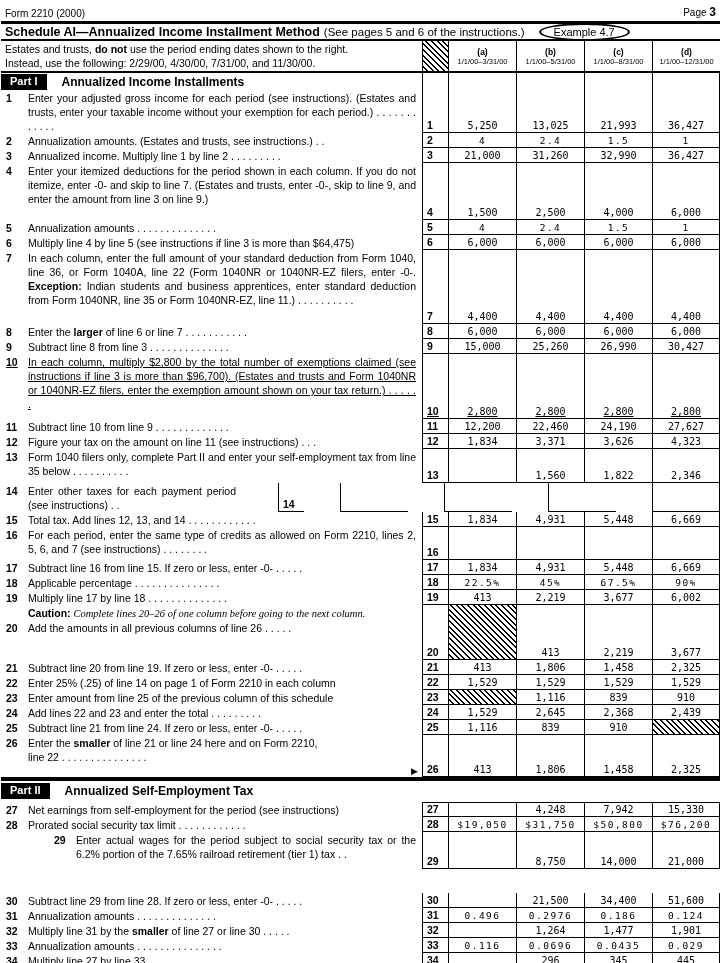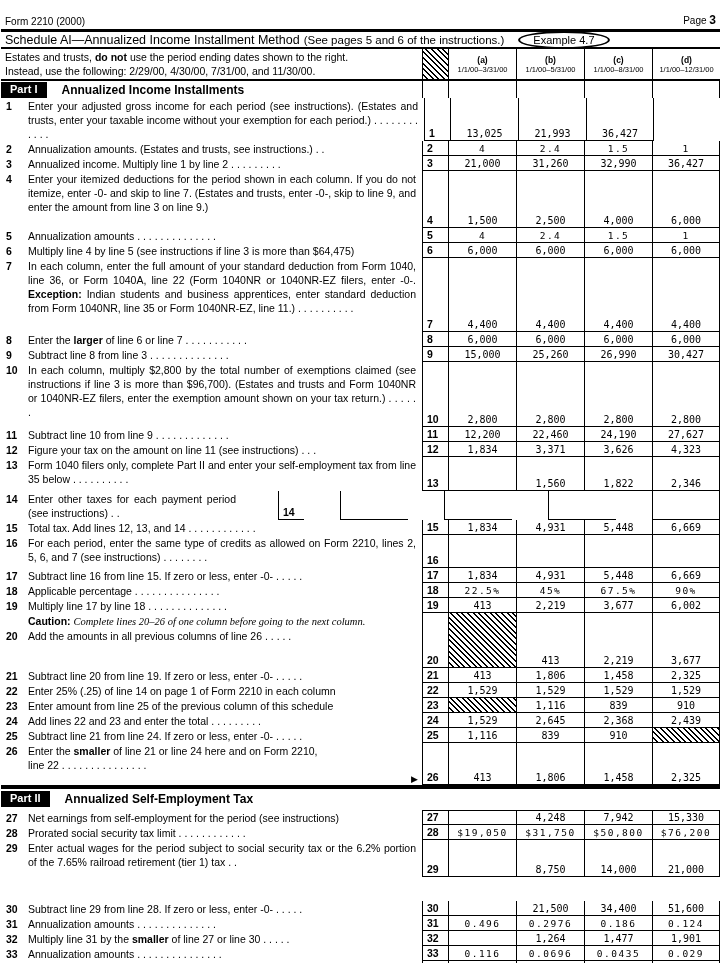--- a/index.html
+++ b/index.html
@@ -1,25 +1,25 @@
 <!DOCTYPE html>
 <html><head>
 <meta charset="utf-8">
 <style>
   html,body{margin:0;padding:0;background:#fff;}
   .page{position:relative;width:721px;height:963px;background:#fff;color:#000;
-        font-family:"Liberation Sans",sans-serif;overflow:hidden;box-sizing:border-box;padding:12px 1px 0 1px;}
+        font-family:"Liberation Sans",sans-serif;overflow:hidden;box-sizing:border-box;padding:4px 1px 0 1px;}
   
   .topstrip{display:flex;justify-content:space-between;align-items:flex-end;padding:1px 4px 2px 4px;font-size:10px;}
   .pagelab{font-size:10px;}
   .pagenum{font-weight:bold;font-size:12px;}
   
   .titlebar{border-top:3px solid #000;border-bottom:2px solid #000;display:flex;align-items:center;
             padding:2px 4px;height:20px;box-sizing:border-box;}
-  .stitle{font-weight:normal;font-size:12.5px;white-space:nowrap;}
+  .stitle{font-weight:bold;font-size:12.5px;white-space:nowrap;}
   .ssub{font-size:11.5px;margin-left:4px;white-space:nowrap;}
   .oval{margin-left:14px;border:2px solid #000;border-radius:50%;padding:0 13px;font-size:11px;line-height:14px;white-space:nowrap;}
   
   .headrow{display:flex;border-bottom:2px solid #000;height:32px;box-sizing:border-box;}
   .noteblock{width:423px;box-sizing:border-box;padding:1px 4px 0 4px;font-size:10.5px;line-height:14px;}
   .hnum{width:26px;box-sizing:border-box;border-left:1px solid #000;
         background:repeating-linear-gradient(45deg,#fff 0 2.5px,#000 2.5px 4px);}
   .hcell{width:68px;box-sizing:border-box;border-left:1px solid #000;display:flex;flex-direction:column;
          align-items:center;justify-content:center;text-align:center;}
   .hletter{font-weight:bold;font-size:8.5px;line-height:10px;}
@@ -118,20 +118,21 @@
 
   <div id="part1">
       <div class="frow" style="min-height: 43px;">
         <div class="dcol">
           <div class="dline">
             <span class="lnum">1</span>
             <span class="dtext">Enter your adjusted gross income for each period (see instructions). (Estates and trusts, enter your taxable income without your exemption for each period.)  .  .  .  .  .  .  .  .  .  .  .  .</span>
           </div>
         </div>
         <div class="ncell">1</div>
+        <div class="vcell">5,250</div>
         <div class="vcell">13,025</div>
         <div class="vcell">21,993</div>
         <div class="vcell">36,427</div>
       </div>
       <div class="frow wide" style="min-height: 15px;">
         <div class="dcol">
           <div class="dline">
             <span class="lnum">2</span>
             <span class="dtext">Annualization amounts. (Estates and trusts, see instructions.)  .  .</span>
           </div>
@@ -226,21 +227,21 @@
             <span class="lnum">9</span>
             <span class="dtext">Subtract line 8 from line 3 .  .  .  .  .  .  .  .  .  .  .  .  .  .</span>
           </div>
         </div>
         <div class="ncell">9</div>
         <div class="vcell">15,000</div>
         <div class="vcell">25,260</div>
         <div class="vcell">26,990</div>
         <div class="vcell">30,427</div>
       </div>
-      <div class="frow" style="min-height: 65px;">
+      <div class="frow" style="min-height: 65px; text-decoration: underline;">
         <div class="dcol">
           <div class="dline">
             <span class="lnum">10</span>
             <span class="dtext">In each column, multiply $2,800 by the total number of exemptions claimed (see instructions if line 3 is more than $96,700). (Estates and trusts and Form 1040NR or 1040NR-EZ filers, enter the exemption amount shown on your tax return.)  .  .  .  .  .  .</span>
           </div>
         </div>
         <div class="ncell">10</div>
         <div class="vcell">2,800</div>
         <div class="vcell">2,800</div>
         <div class="vcell">2,800</div>
@@ -483,21 +484,21 @@
             <span class="lnum">28</span>
             <span class="dtext">Prorated social security tax limit .  .  .  .  .  .  .  .  .  .  .  .</span>
           </div>
         </div>
         <div class="ncell">28</div>
         <div class="vcell">$19,050</div>
         <div class="vcell">$31,750</div>
         <div class="vcell">$50,800</div>
         <div class="vcell">$76,200</div>
       </div>
-      <div class="frow" style="min-height: 37px;">
+      <div class="frow" style="min-height: 37px; margin-left: 48px;">
         <div class="dcol">
           <div class="dline">
             <span class="lnum">29</span>
             <span class="dtext">Enter actual wages for the period subject to social security tax or the 6.2% portion of the 7.65% railroad retirement (tier 1) tax    .  .</span>
           </div>
         </div>
         <div class="ncell">29</div>
         <div class="vcell"></div>
         <div class="vcell">8,750</div>
         <div class="vcell">14,000</div>

